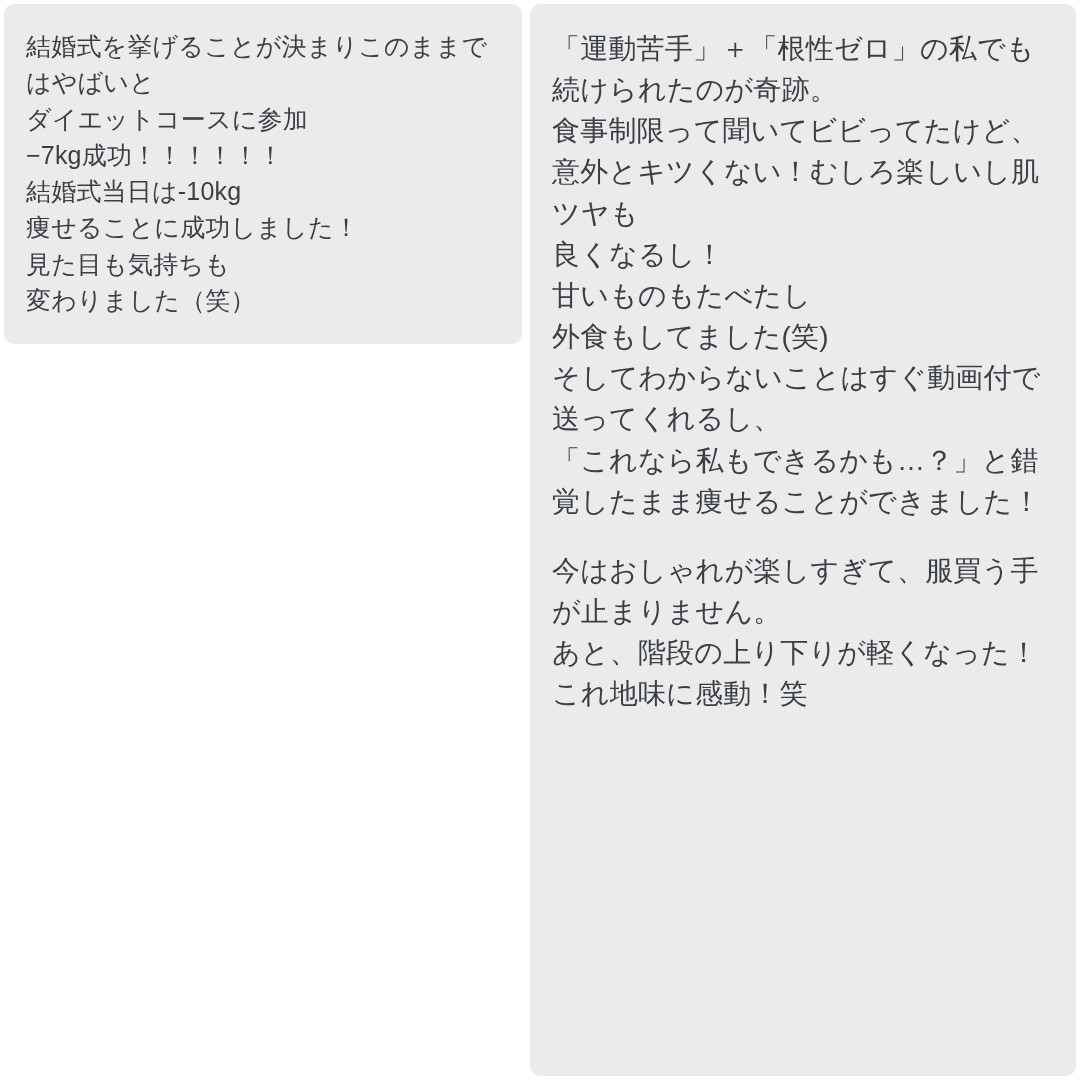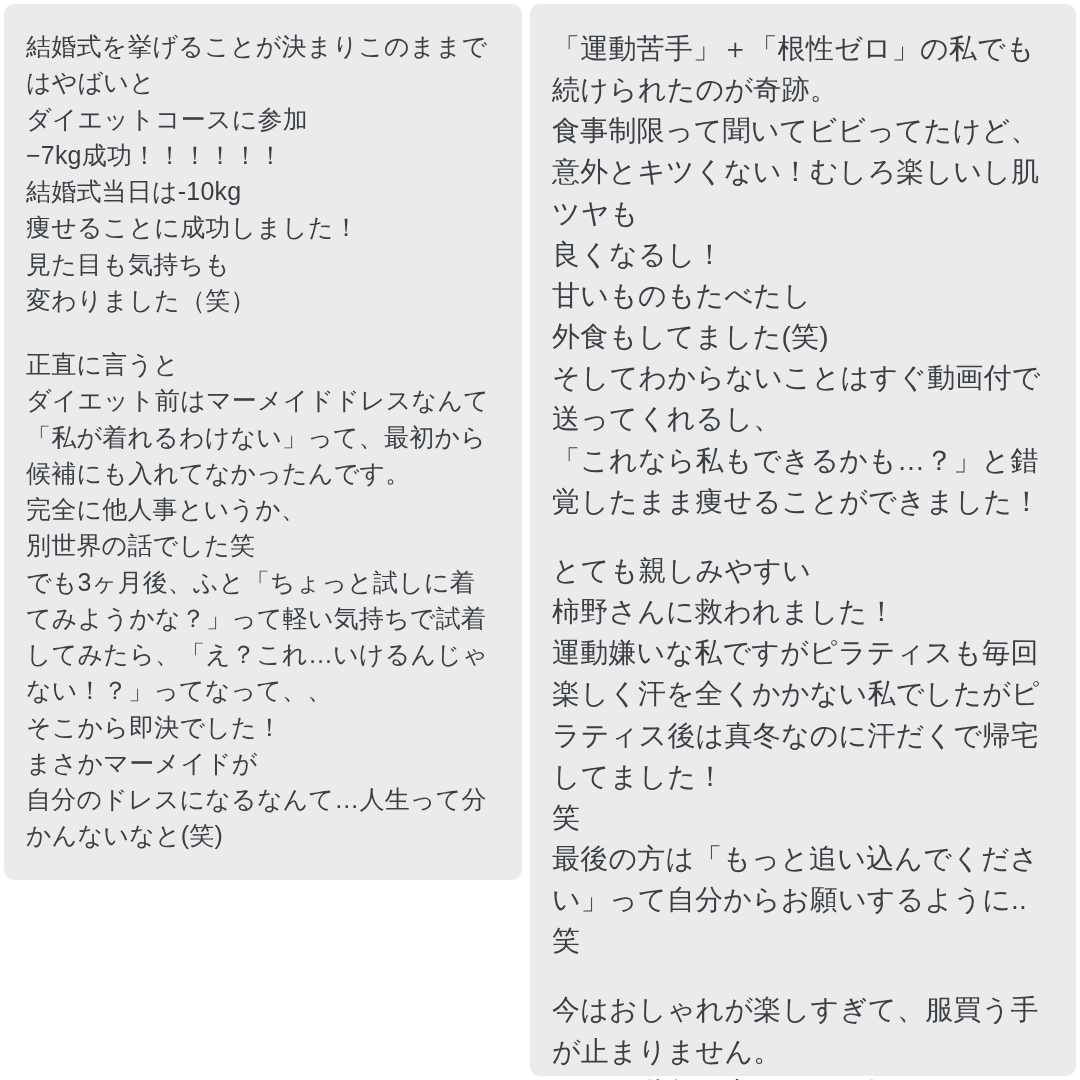--- a/index.html
+++ b/index.html
@@ -62,41 +62,27 @@
 <div class="page">
 
   <div class="column col-left">
     <p class="para">結婚式を挙げることが決まりこのままではやばいと
 ダイエットコースに参加
 −7kg成功！！！！！！
 結婚式当日は-10kg
 痩せることに成功しました！
 見た目も気持ちも
 変わりました（笑）</p>
-    <p class="para">正直に言うと
-ダイエット前はマーメイドドレスなんて
-「私が着れるわけない」って、最初から候補にも入れてなかったんです。
-完全に他人事というか、
-別世界の話でした笑
-でも3ヶ月後、ふと「ちょっと試しに着てみようかな？」って軽い気持ちで試着してみたら、「え？これ…いけるんじゃない！？」ってなって、、
-そこから即決でした！
-まさかマーメイドが
-自分のドレスになるなんて…人生って分かんないなと(笑)</p>
   </div>
 
   <div class="column col-right">
     <p class="para">「運動苦手」＋「根性ゼロ」の私でも続けられたのが奇跡。
 食事制限って聞いてビビってたけど、意外とキツくない！むしろ楽しいし肌ツヤも
 良くなるし！
 甘いものもたべたし
 外食もしてました(笑)
 そしてわからないことはすぐ動画付で送ってくれるし、
 「これなら私もできるかも…？」と錯覚したまま痩せることができました！</p>
-    <p class="para">とても親しみやすい
-柿野さんに救われました！
-運動嫌いな私ですがピラティスも毎回楽しく汗を全くかかない私でしたがピラティス後は真冬なのに汗だくで帰宅してました！
-笑
-最後の方は「もっと追い込んでください」って自分からお願いするように..笑</p>
     <p class="para">今はおしゃれが楽しすぎて、服買う手が止まりません。
 あと、階段の上り下りが軽くなった！これ地味に感動！笑</p>
   </div>
 
 </div>
 
 </body></html>

